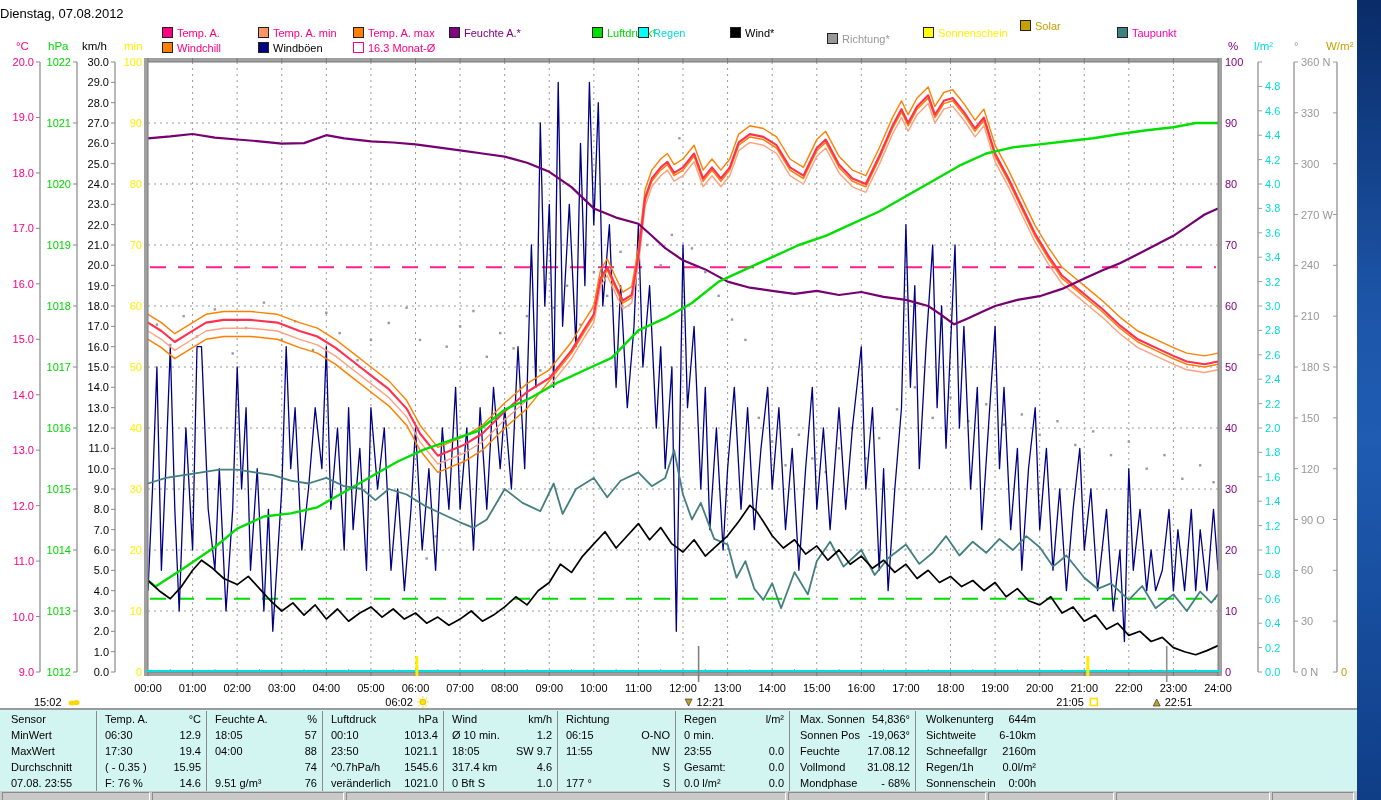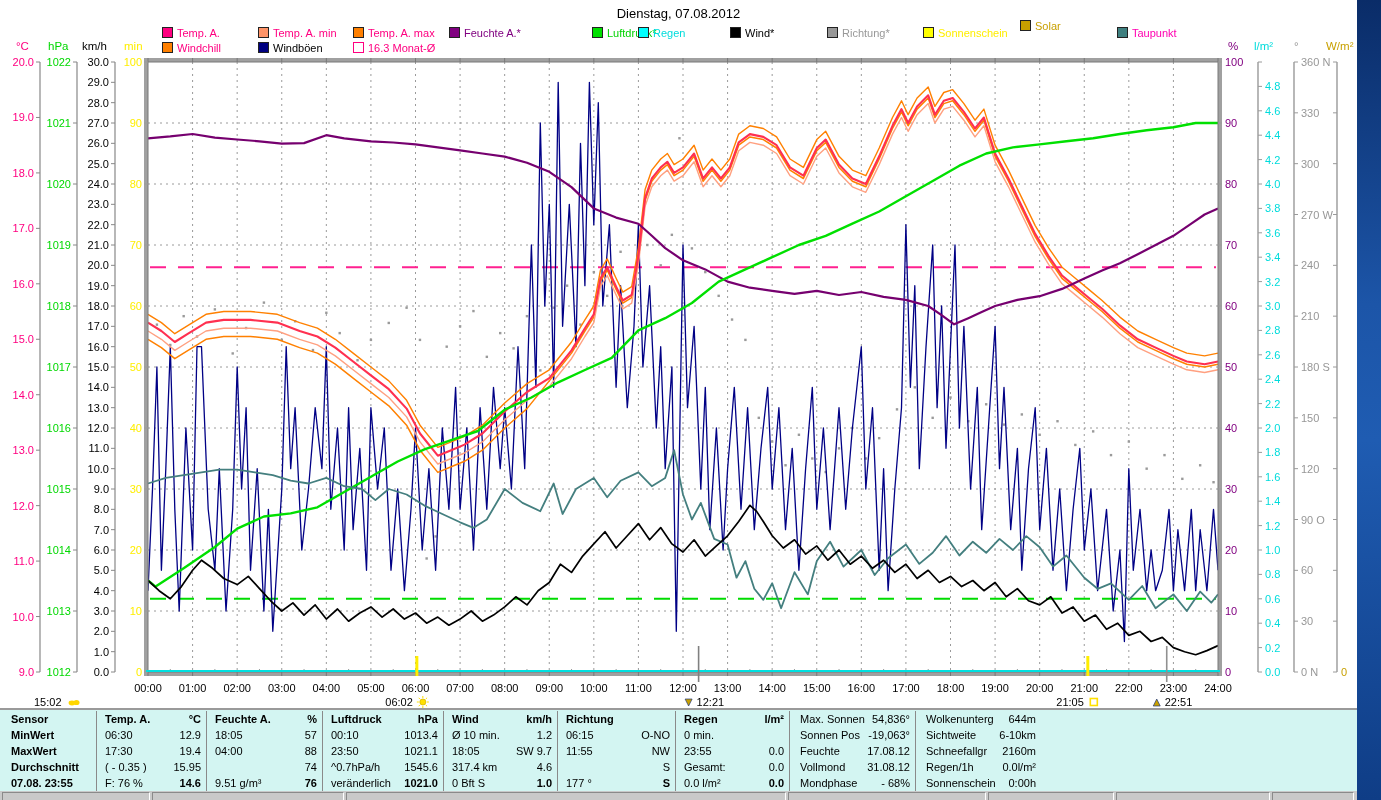--- a/index.html
+++ b/index.html
@@ -1,52 +1,52 @@
 <!DOCTYPE html>
 <html><head>
 <meta charset="utf-8">
 <style>
   html,body{margin:0;padding:0;background:#ffffff;}
   body{width:1381px;height:800px;overflow:hidden;position:relative;
        font-family:"Liberation Sans",sans-serif;-webkit-font-smoothing:none;}
   #win{position:absolute;left:0;top:0;width:1381px;height:800px;background:#fff;}
-  #title{position:absolute;left:0;top:6px;width:1357px;text-align:center;
+  #title{position:absolute;left:0;top:6px;width:1357px;
          font-size:13px;color:#000;}
   .lgitem{position:absolute;height:12px;font-size:11px;white-space:nowrap;}
   .lgitem .sw{display:inline-block;width:9px;height:9px;border:1px solid #222;
               vertical-align:-1px;margin-right:4px;}
   #chart{position:absolute;left:0;top:0;}
   #wtable{position:absolute;left:0;top:708px;width:1357px;height:82px;
           background:#d3f5f2;border-top:2px solid #9a9a9a;font-size:11px;color:#000;}
   .tcol{position:absolute;top:1px;height:80px;border-right:1px solid #8a8a8a;}
   .tcol.last{border-right:none;}
   .tline{height:16px;line-height:16px;white-space:nowrap;overflow:visible;}
   .tline .n{float:left;padding-left:5px;}
   .tline .v{float:right;padding-right:5px;}
-  .b{font-weight:bold;}
+  .b{font-weight:normal;}
   #statusbar{position:absolute;left:0;top:791px;width:1357px;height:9px;background:#c9c9c9;}
   .sseg{position:absolute;top:1px;height:14px;background:#c9c9c9;
         border:1px solid;border-color:#8a8a8a #ffffff #ffffff #8a8a8a;}
   #edge{position:absolute;left:1357px;top:0;width:24px;height:800px;
         background:linear-gradient(180deg,#0a2c68 0%,#1c55a8 38%,#1f5cb2 55%,#0f3d86 100%);}
 </style>
 </head>
 <body>
 
 <div id="win">
   <div id="title">Dienstag, 07.08.2012</div>
   <div id="legend">
       <div class="lgitem" style="left: 162px; top: 27px;"><span class="sw" style="background: rgb(255, 0, 128);"></span><span style="color: rgb(255, 0, 128);">Temp. A.</span></div>
       <div class="lgitem" style="left: 258px; top: 27px;"><span class="sw" style="background: rgb(255, 148, 104);"></span><span style="color: rgb(255, 0, 128);">Temp. A. min</span></div>
       <div class="lgitem" style="left: 353px; top: 27px;"><span class="sw" style="background: rgb(255, 128, 0);"></span><span style="color: rgb(255, 0, 128);">Temp. A. max</span></div>
       <div class="lgitem" style="left: 449px; top: 27px;"><span class="sw" style="background: rgb(128, 0, 128);"></span><span style="color: rgb(128, 0, 128);">Feuchte A.*</span></div>
       <div class="lgitem" style="left: 544px; top: 27px; padding-left: 48px;"><span class="sw" style="background: rgb(0, 224, 0);"></span><span style="color: rgb(0, 210, 0);">Luftdruck*</span></div>
       <div class="lgitem" style="left: 638px; top: 27px;"><span class="sw" style="background: rgb(0, 255, 255);"></span><span style="color: rgb(0, 220, 220);">Regen</span></div>
       <div class="lgitem" style="left: 730px; top: 27px;"><span class="sw" style="background: rgb(0, 0, 0);"></span><span style="color: rgb(0, 0, 0); text-align: center;">Wind*</span></div>
-      <div class="lgitem" style="left: 827px; top: 27px;"><span class="sw" style="background: rgb(152, 152, 152);"></span><span style="color: rgb(152, 152, 152);">Richtung*</span></div>
+      <div class="lgitem" style="left: 827px; top: 33px;"><span class="sw" style="background: rgb(152, 152, 152);"></span><span style="color: rgb(152, 152, 152);">Richtung*</span></div>
       <div class="lgitem" style="left: 923px; top: 27px;"><span class="sw" style="background: rgb(255, 255, 0);"></span><span style="color: rgb(255, 238, 0);">Sonnenschein</span></div>
       <div class="lgitem" style="left: 1020px; top: 20px;"><span class="sw" style="background: rgb(200, 160, 0);"></span><span style="color: rgb(200, 160, 0);">Solar</span></div>
       <div class="lgitem" style="left: 1117px; top: 27px;"><span class="sw" style="background: rgb(63, 128, 128);"></span><span style="color: rgb(255, 0, 176);">Taupunkt</span></div>
       <div class="lgitem" style="left: 162px; top: 42px;"><span class="sw" style="background: rgb(255, 128, 0);"></span><span style="color: rgb(255, 0, 128);">Windchill</span></div>
       <div class="lgitem" style="left: 258px; top: 42px;"><span class="sw" style="background: rgb(0, 0, 128);"></span><span style="color: rgb(0, 0, 0);">Windböen</span></div>
       <div class="lgitem" style="left: 353px; top: 42px;"><span class="sw" style="background: rgb(255, 255, 255); border-color: rgb(255, 0, 128);"></span><span style="color: rgb(255, 0, 128);">16.3 Monat-Ø</span></div>
     </div>
   <svg id="chart" width="1381" height="800" viewBox="0 0 1381 800">
       <line x1="148" y1="611" x2="1218" y2="611" stroke="#9a9a9a" stroke-width="1" stroke-dasharray="2,4"></line>
       <line x1="148" y1="550" x2="1218" y2="550" stroke="#9a9a9a" stroke-width="1" stroke-dasharray="2,4"></line>

